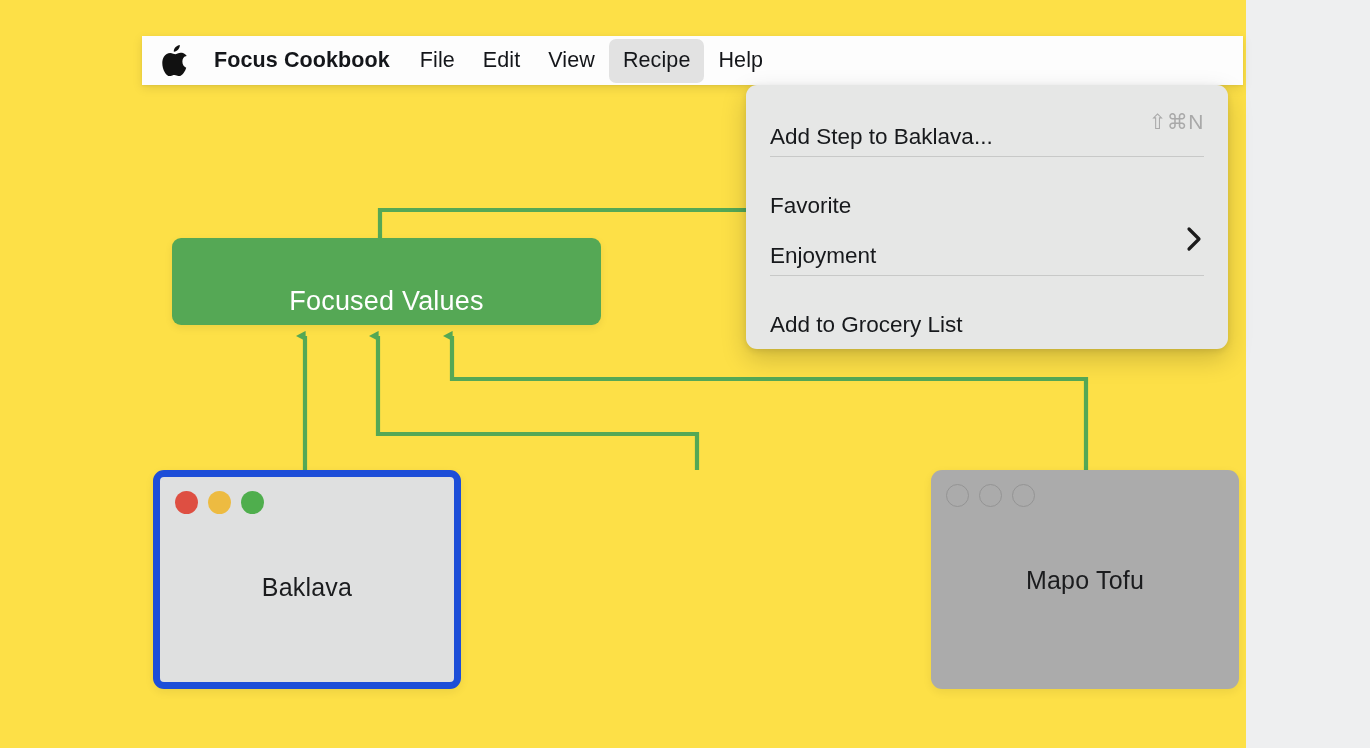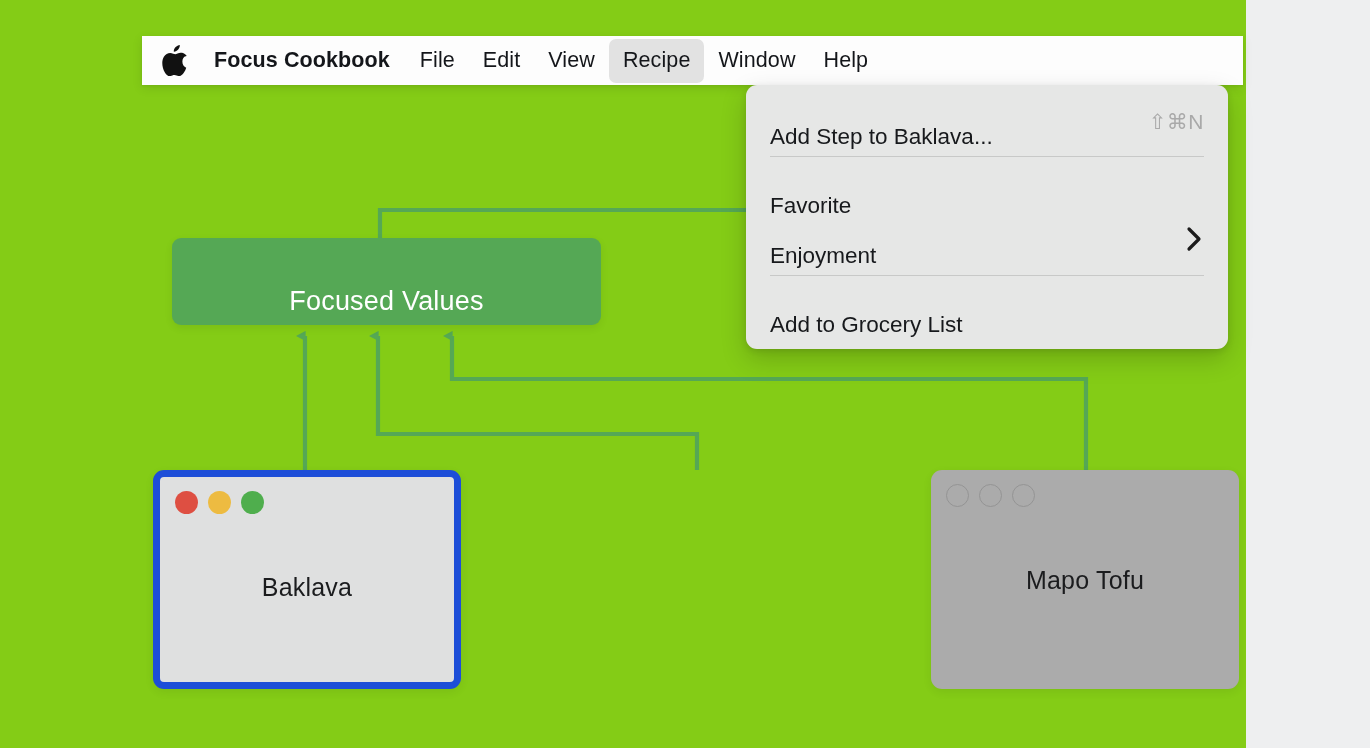--- a/index.html
+++ b/index.html
@@ -8,21 +8,21 @@
     height: 748px;
     overflow: hidden;
     background: #eeeff0;
     font-family: "Liberation Sans", sans-serif;
     -webkit-font-smoothing: antialiased;
   }
   #stage {
     position: relative;
     width: 1246px;
     height: 748px;
-    background: #84cc16;
+    background: #fde047;
   }
 
   
   #connectors {
     position: absolute;
     left: 0; top: 0;
     width: 1370px; height: 748px;
     pointer-events: none;
   }
 
@@ -195,21 +195,20 @@
         <path fill="currentColor" d="M16.5 0c.1 1.6-.5 3.1-1.5 4.2-1 1.2-2.6 2.1-4.1 2-.2-1.5.6-3.1 1.5-4.1C13.5 1 15.2.1 16.5 0zM21.8 10.4c-1.8 1.1-2.9 3-2.9 5.2 0 2.5 1.5 4.7 3.6 5.7-.5 1.5-1.1 3-2 4.3-1.2 1.8-2.5 3.5-4.4 3.5-1.9 0-2.5-1.1-4.6-1.1-2.1 0-2.8 1.1-4.6 1.2-1.9.1-3.3-1.9-4.5-3.7C.1 21.7-1 15.1 1.6 10.9c1.3-2.1 3.6-3.4 6-3.5 1.8 0 3.6 1.2 4.7 1.2 1.1 0 3.2-1.5 5.4-1.3.9 0 3.5.4 5.2 2.8-.1.1-1.1.6-1.1 1.3z"></path>
       </svg>
     </div>
 
     <div class="mb-item app-name">Focus Cookbook</div>
 
     <div class="mb-item">File</div>
     <div class="mb-item">Edit</div>
     <div class="mb-item">View</div>
     <div class="mb-item active">Recipe</div>
-    <div class="mb-item">Window</div>
     <div class="mb-item">Help</div>
   </div>
 
   <div id="dropdown">
 
     <div class="dd-item">
       <span class="lbl">Add Step to Baklava...</span>
       <span class="spacer"></span>
       <span class="dd-shortcut">⇧⌘N</span>
     </div>

